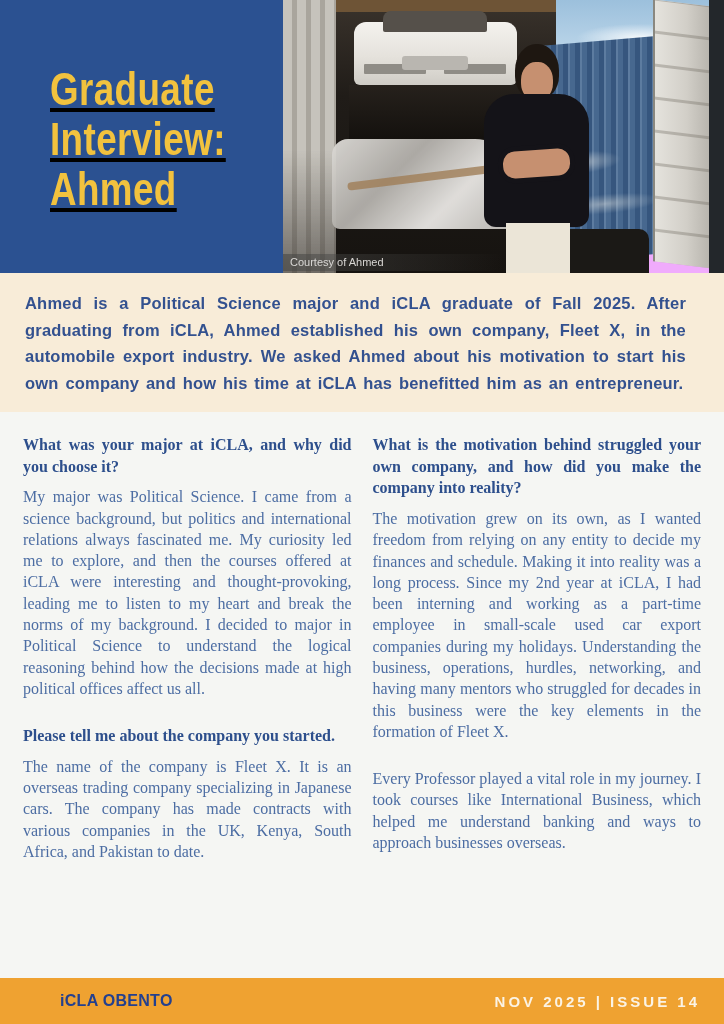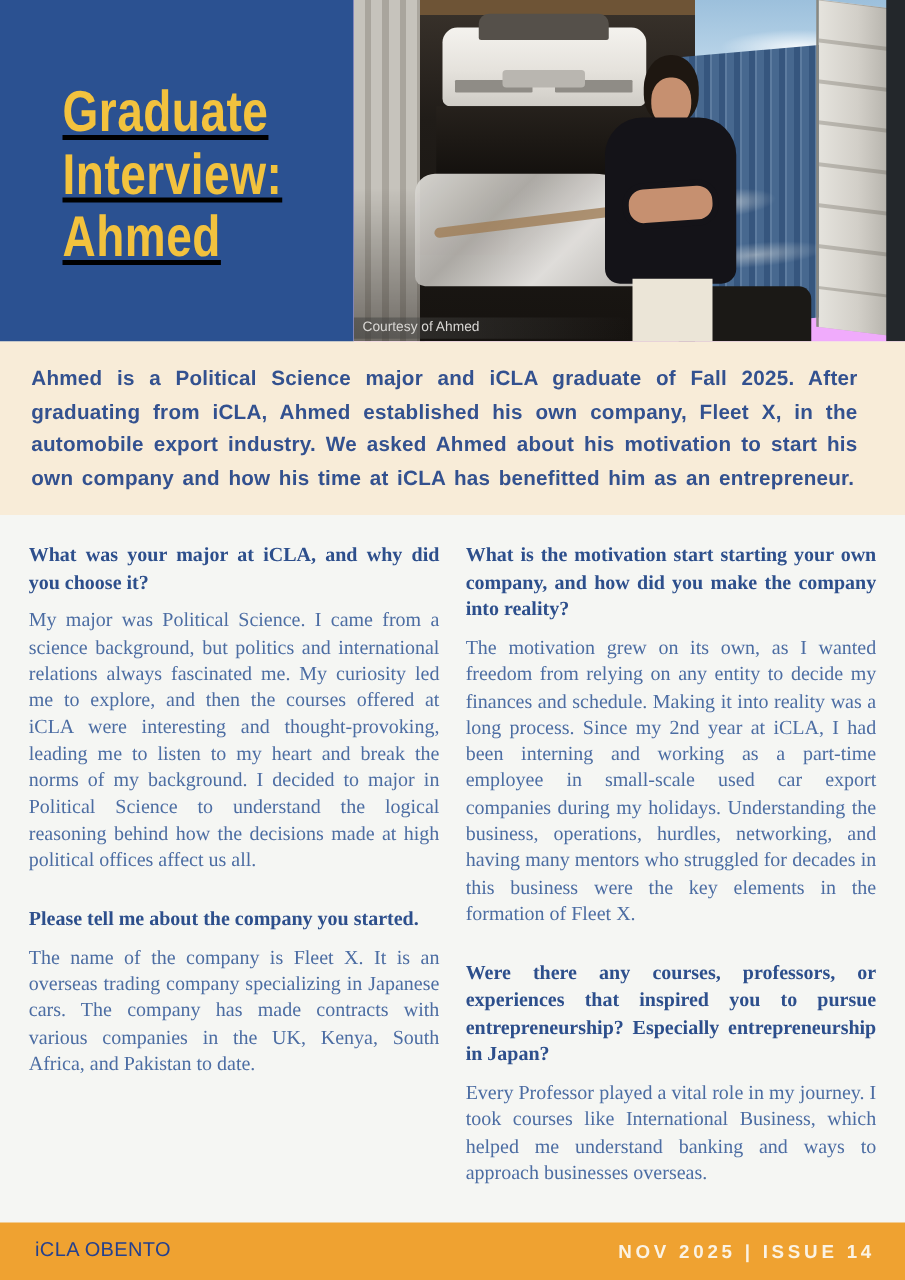--- a/index.html
+++ b/index.html
@@ -82,21 +82,21 @@
   .col{flex:1 1 0;}
   .qa-block{margin-bottom:26px;}
   .question{margin:12px 0 9px 0;font-weight:700;color:var(--question-text,#2d4f8c);
        font-size:16px;line-height:1.36;text-align:justify;}
   .answer{margin:0;color:var(--answer-text,#4c6da3);font-size:16px;line-height:1.33;
        text-align:justify;}
 
   
   .footer{flex:0 0 auto;height:46px;background:var(--footer-bg,#efa231);
        display:flex;align-items:center;justify-content:space-between;}
-  .footer-left{margin-left:28px;font-weight:400;font-size:16px;
+  .footer-left{margin-left:60px;font-weight:700;font-size:16px;
        color:var(--footer-left-text,#24408e);letter-spacing:.3px;}
   .footer-right{margin-right:24px;font-weight:700;font-size:15px;
        color:var(--footer-right-text,#fbf3e4);letter-spacing:3px;}
 </style>
 </head>
 <body>
 
 <div class="page">
 
   <div class="header">
@@ -137,25 +137,24 @@
         <p class="question">What was your major at iCLA, and why did you choose it?</p>
         <p class="answer">My major was Political Science. I came from a science background, but politics and international relations always fascinated me. My curiosity led me to explore, and then the courses offered at iCLA were interesting and thought-provoking, leading me to listen to my heart and break the norms of my background. I decided to major in Political Science to understand the logical reasoning behind how the decisions made at high political offices affect us all.</p>
       </div>
       <div class="qa-block">
         <p class="question">Please tell me about the company you started.</p>
         <p class="answer">The name of the company is Fleet X. It is an overseas trading company specializing in Japanese cars. The company has made contracts with various companies in the UK, Kenya, South Africa, and Pakistan to date.</p>
       </div>
     </div>
     <div class="col">
       <div class="qa-block">
-        <p class="question">What is the motivation start starting your own company, and how did you make the company into reality?</p>
+        <p class="question">What is the motivation behind struggled your own company, and how did you make the company into reality?</p>
         <p class="answer">The motivation grew on its own, as I wanted freedom from relying on any entity to decide my finances and schedule. Making it into reality was a long process. Since my 2nd year at iCLA, I had been interning and working as a part-time employee in small-scale used car export companies during my holidays. Understanding the business, operations, hurdles, networking, and having many mentors who struggled for decades in this business were the key elements in the formation of Fleet X.</p>
       </div>
       <div class="qa-block">
-        <p class="question">Were there any courses, professors, or experiences that inspired you to pursue entrepreneurship? Especially entrepreneurship in Japan?</p>
         <p class="answer">Every Professor played a vital role in my journey. I took courses like International Business, which helped me understand banking and ways to approach businesses overseas.</p>
       </div>
     </div>
   </div>
 
   <div class="footer">
     <span class="footer-left">iCLA OBENTO</span>
     <span class="footer-right">NOV 2025 | ISSUE 14</span>
   </div>
 

